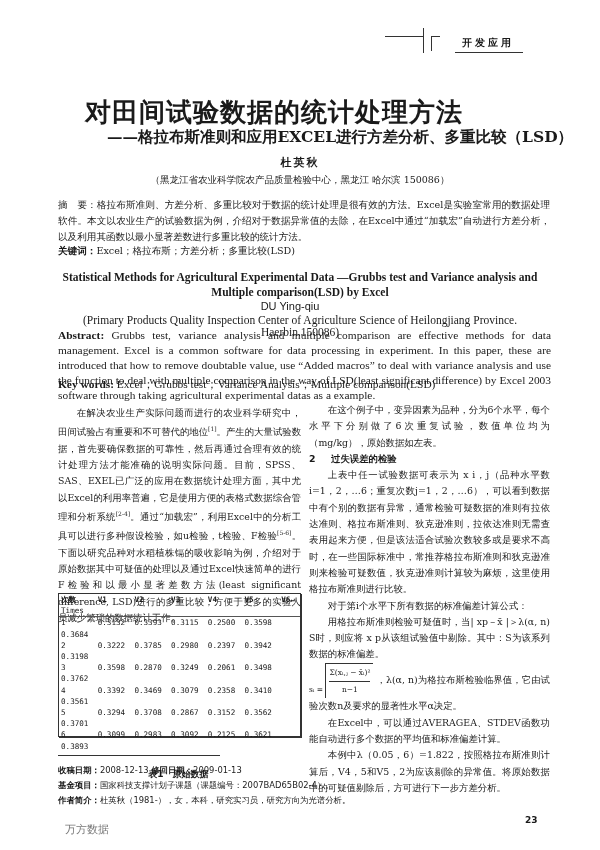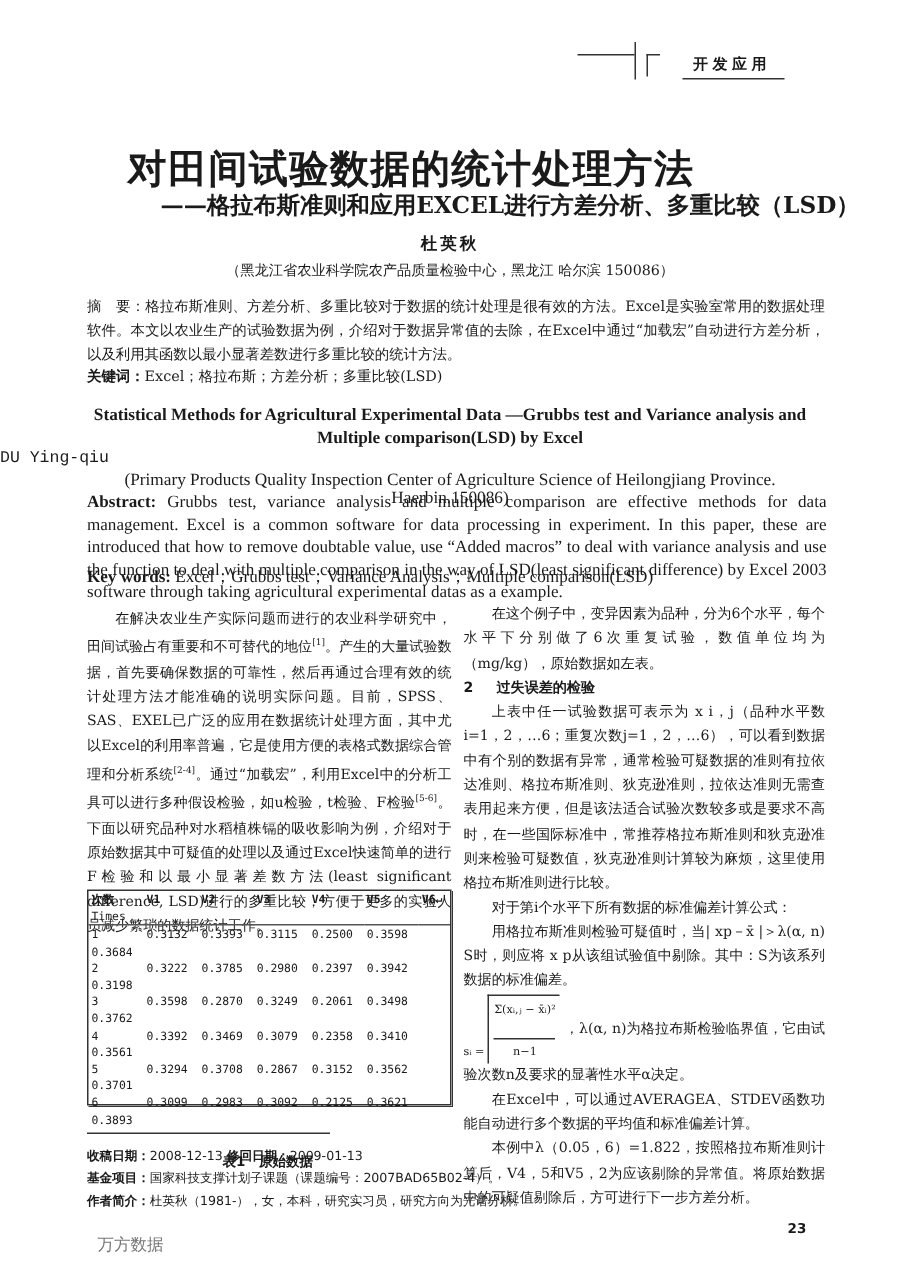--- a/index.html
+++ b/index.html
@@ -17,21 +17,21 @@
   .subtitle { left:0; width:600px; top:127px; text-align:center; font-family:"DejaVu Serif", serif; font-size:15.5px; font-weight:bold;padding-left:40px; }
   .author-cn { left:0; width:600px; top:155px; text-align:center; font-size:11px; font-weight:bold; letter-spacing:2px;}
   .affil-cn { left:0; width:600px; top:174px; text-align:center; font-size:9.5px; }
 
   .abstract-cn { left:58px; width:492px; top:197px; font-size:9.6px; line-height:16px; text-align:justify; }
   .abstract-cn .lbl { font-family:"DejaVu Sans", sans-serif; font-weight:normal; }
   .keywords-cn { left:58px; width:492px; top:245px; font-size:9.6px; }
   .keywords-cn .lbl { font-family:"DejaVu Sans", sans-serif; font-weight:bold; }
 
   .en-title { left:60px; width:480px; top:270px; text-align:center; font-family:"Liberation Serif", serif; font-weight:bold; font-size:11.5px; line-height:15px; }
-  .en-author { left:0; width:580px; top:300px; font-family:Liberation Mono, monospace; font-size:11px; }
+  .en-author { left:0; width:580px; top:300px; text-align:center; font-family:Liberation Sans, sans-serif; font-size:11px; }
   .en-affil { left:55px; width:490px; top:314px; text-align:center; font-family:"Liberation Serif", serif; font-size:11.5px; }
   .en-abstract { left:58px; width:493px; top:328px; font-family:"Liberation Serif", serif; font-size:11.4px; line-height:15px; text-align:justify; }
   .en-abstract .lbl { font-weight:bold; }
   .en-keywords { left:58px; width:493px; top:377px; font-family:"Liberation Serif", serif; font-size:11.4px; }
   .en-keywords .lbl { font-weight:bold; }
 
   .col { font-size:9.4px; line-height:16.3px; text-align:justify; }
   .col-left { left:58px; width:243px; top:405px; }
   .col-right { left:309px; width:241px; top:402px; }
   .col p { margin:0; text-indent:2em; }
@@ -48,21 +48,21 @@
 
   .footnote-rule { left:58px; top:755px; width:162px; height:1px; background:#333; }
   .footnotes { left:58px; top:763px; width:330px; font-family:"DejaVu Sans", sans-serif; font-size:8.4px; line-height:15px; }
   .footnotes .lbl { font-weight:bold; }
 
   .watermark { left:65px; top:822px; font-family:"DejaVu Serif", serif; font-size:11px; color:#777; }
   .pagenum { left:525px; top:815px; font-family:"DejaVu Sans", sans-serif; font-size:9px; font-weight:bold; }
 
   .formula { display:inline-block; vertical-align:middle; font-size:7.5px; }
   .formula .frac { display:inline-block; border-top:1px solid #333; border-left:1px solid #333; padding:1px 3px 0 3px; text-align:center; }
-  .formula .num { border-bottom:1px solid #333; padding-bottom:11px; }
+  .formula .num { border-bottom:1px solid #333; padding-bottom:0; }
 </style>
 </head>
 <body>
 
 <div class="abs header-mark">
   <div class="line1"></div>
     <div class="vbar"></div>
     <div class="bracket"></div>
 </div>
 <div class="abs header-label">开发应用</div>

